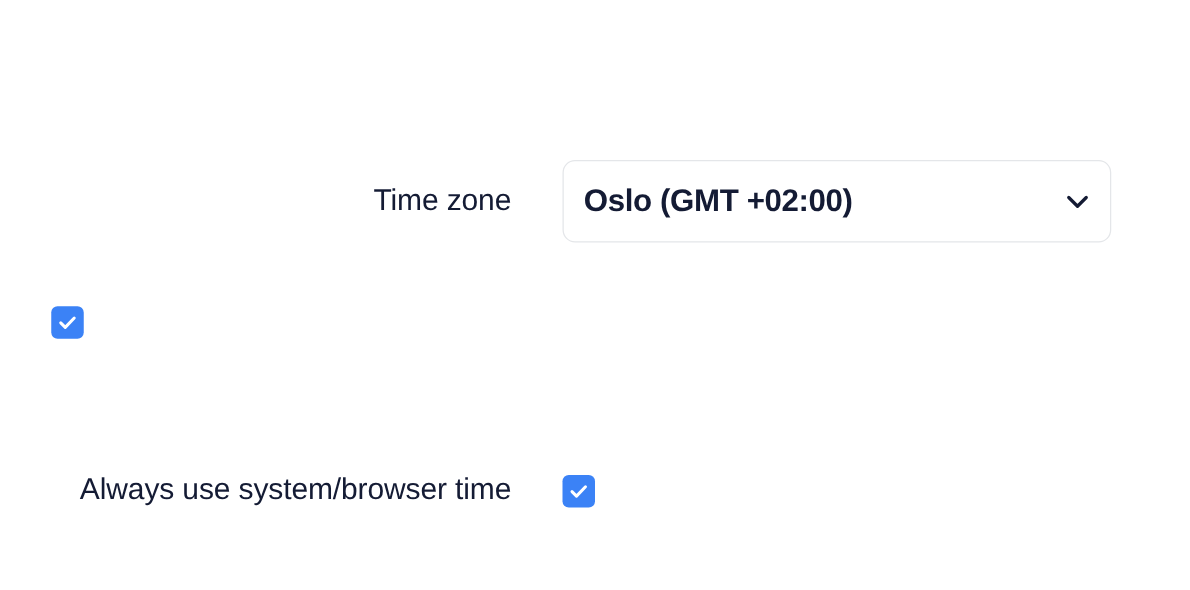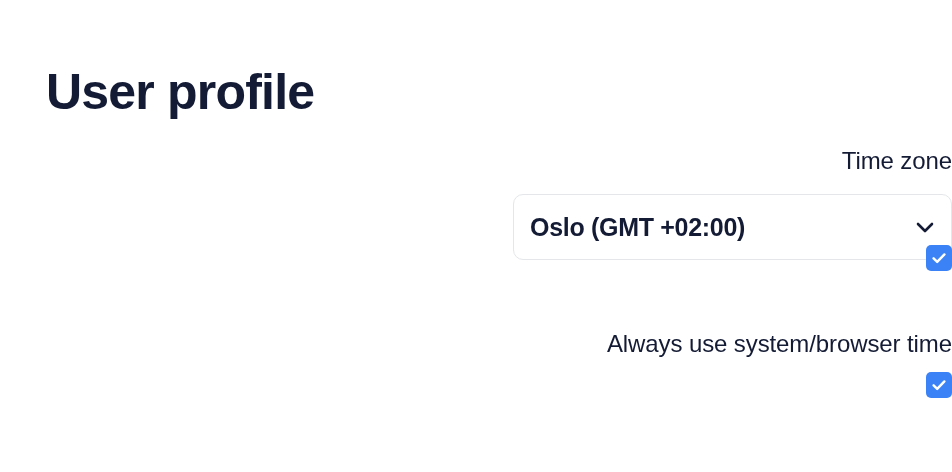--- a/index.html
+++ b/index.html
@@ -41,23 +41,22 @@
   .form {
     position: absolute;
     left: 0;
     top: 128px;
     width: 952px;
   }
 
   .form-row {
     position: relative;
     display: flex;
-    align-items: flex-end;
+    align-items: flex-start;
     width: 952px;
-    flex-direction: column;
   }
 
   .row-label {
     width: 409px;
     text-align: right;
     font-size: 24px;
     line-height: 40px;
     font-weight: normal;
     color: #141B34;
     padding-right: 0;
@@ -126,29 +125,28 @@
     border-radius: 5px;
     background: #3B82F6;
     display: flex;
     align-items: center;
     justify-content: center;
     cursor: pointer;
   }
   .checkbox svg { display: block; }
 
   .row-check-2 {
-    margin-top: 53px;
+    margin-top: 101px;
   }
 </style>
 </head>
 <body>
 
 <div class="page">
 
-  <h1 class="page-title">User profile</h1>
 
   <div class="form">
 
     <div class="form-row row-timezone">
       <div class="row-label">Time zone</div>
       <div class="row-control">
         <div class="select">
           <span class="select-value">Oslo (GMT +02:00)</span>
           <span class="select-arrow">
             <svg width="28" height="28" viewBox="0 0 28 28" fill="none" aria-hidden="true">

